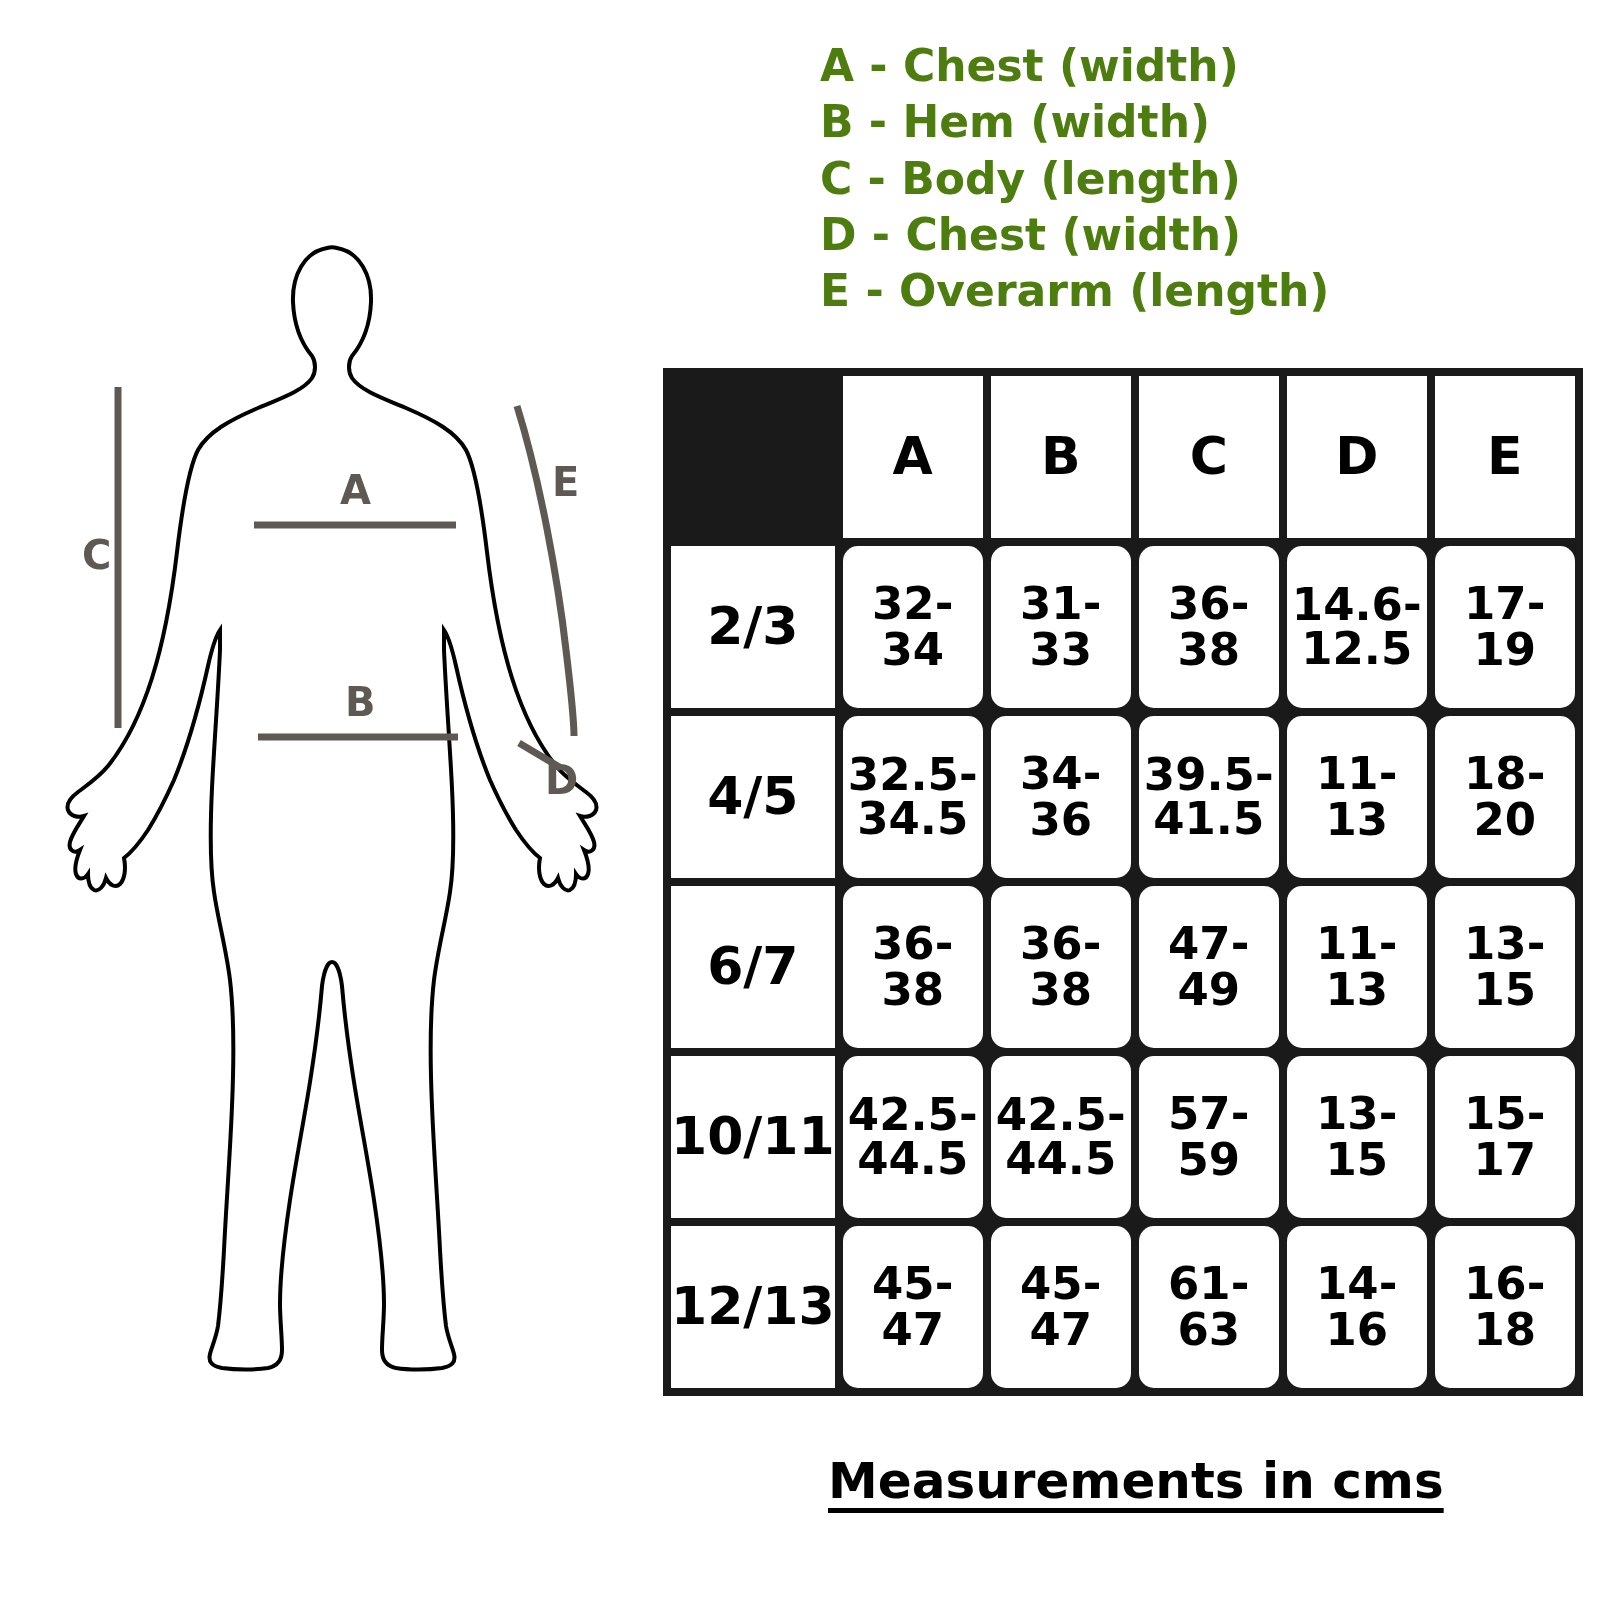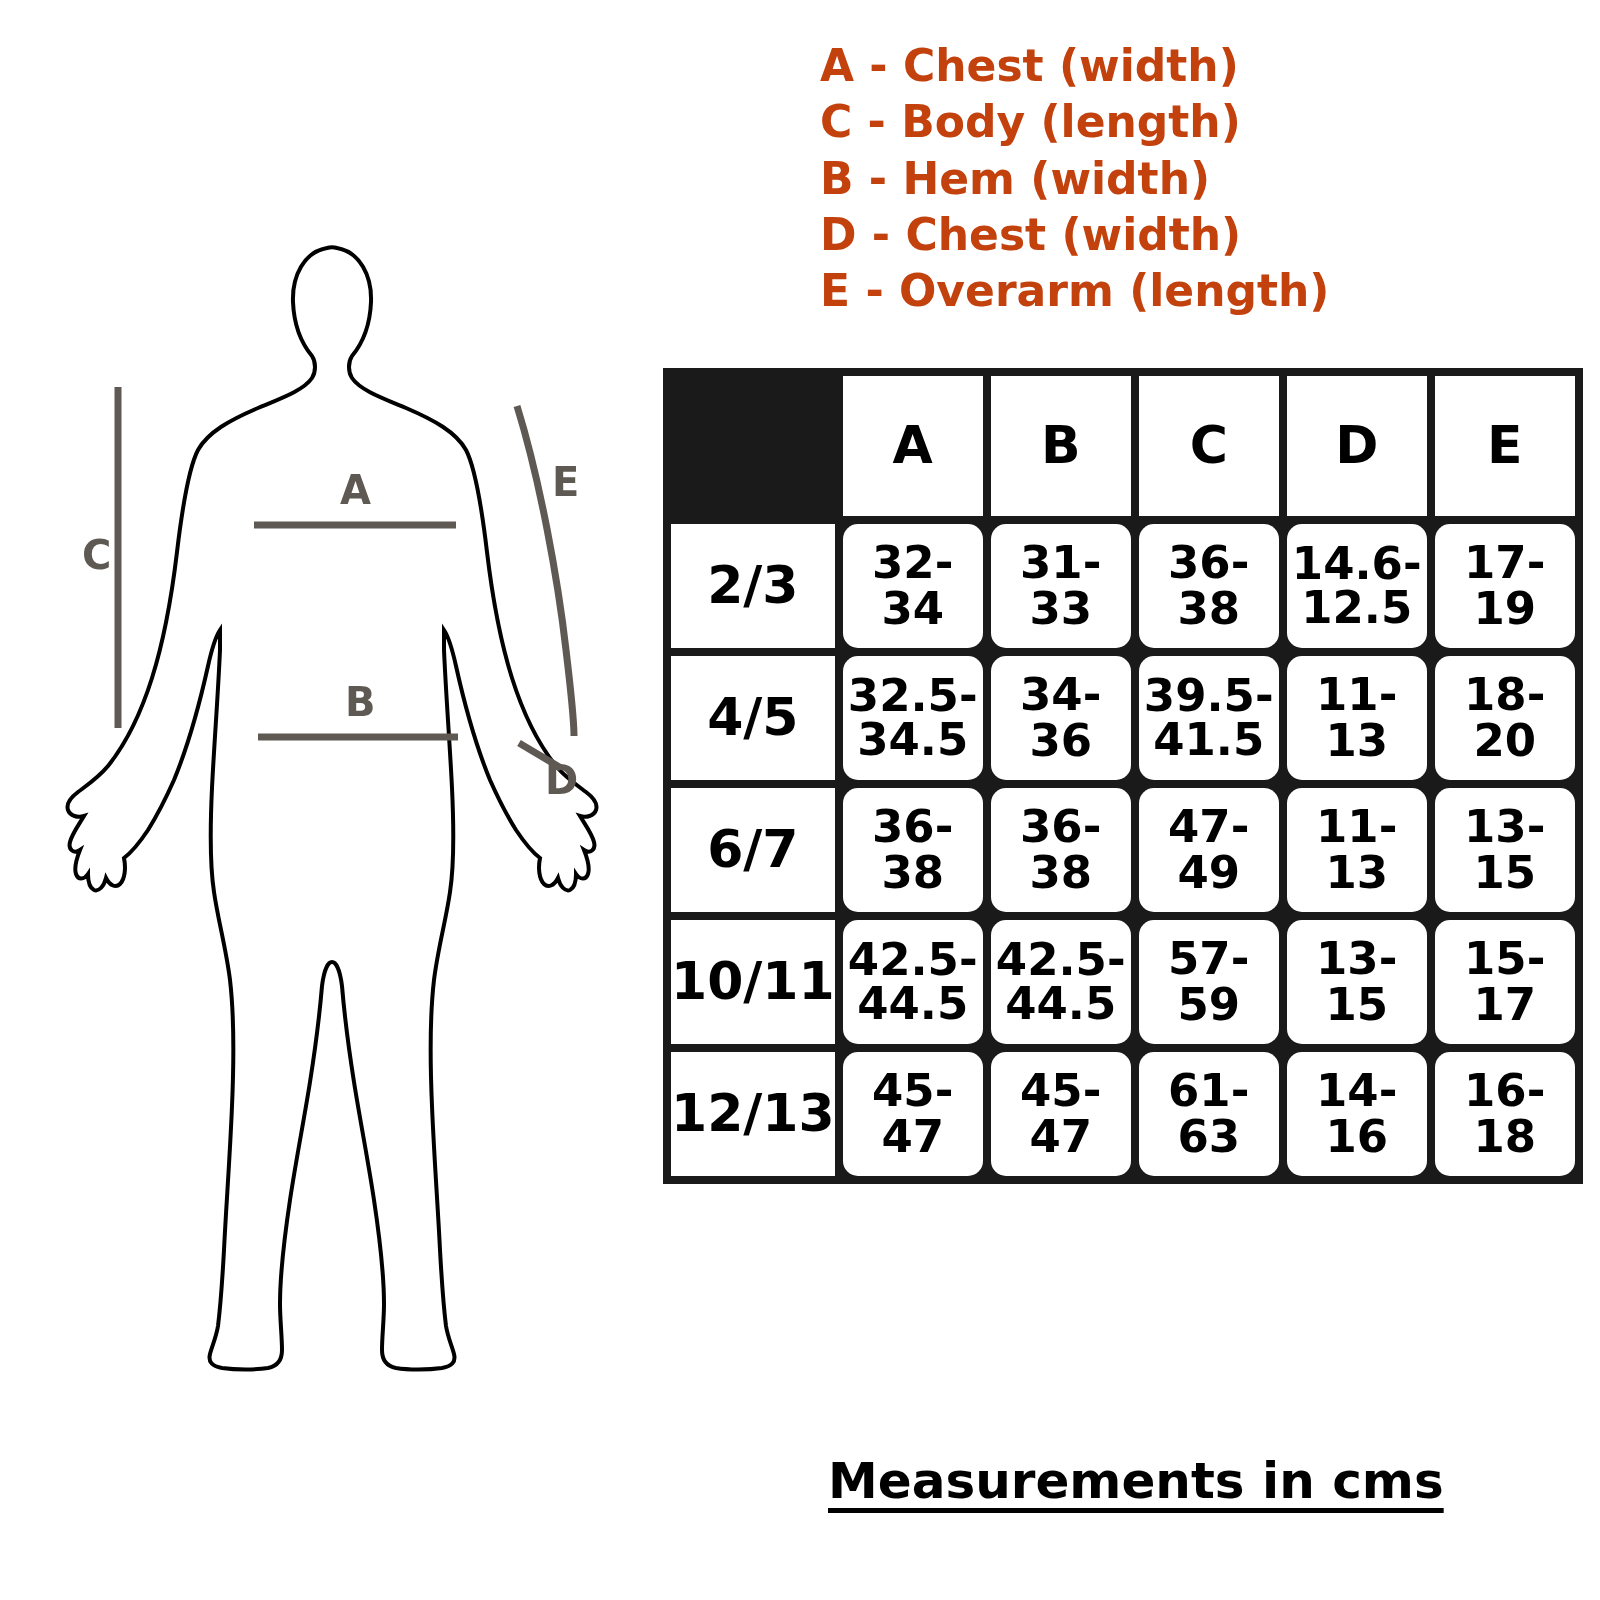--- a/index.html
+++ b/index.html
@@ -43,21 +43,21 @@
     position: absolute;
     left: 820px;
     top: 38px;
     width: 700px;
   }
   .legend-line {
     font-family: "DejaVu Sans", sans-serif;
     font-weight: bold;
     font-size: 44px;
     line-height: 1.28;
-    color: #c2410c;
+    color: #4d7c0f;
     white-space: nowrap;
   }
 
   
   #size-table {
     position: absolute;
     left: 663px;
     top: 368px;
     border-collapse: separate;
     border-spacing: 8px;
@@ -67,21 +67,21 @@
   #size-table td, #size-table th {
     background: #ffffff;
     text-align: center;
     vertical-align: middle;
     font-family: "DejaVu Sans", sans-serif;
     font-weight: bold;
     font-size: 46px;
     color: #000000;
     padding: 0;
     width: 140px;
-    height: 124px;
+    height: 162px;
     line-height: 1.02;
   }
   #size-table td.corner-cell,
   #size-table th.corner-cell {
     background: transparent;
   }
   #size-table th.col-head {
     font-size: 52px;
     height: 140px;
   }
@@ -216,22 +216,22 @@
 
   <span class="meas-label" style="left:300px; top:290px;">A</span>
   <span class="meas-label" style="left:305px; top:502px;">B</span>
   <span class="meas-label" style="left:42px; top:355px;">C</span>
   <span class="meas-label" style="left:505px; top:580px;">D</span>
   <span class="meas-label" style="left:512px; top:282px;">E</span>
 </div>
 
 <div id="legend">
   <div class="legend-line">A - Chest (width)</div>
+  <div class="legend-line">B - Hem (width)</div>
   <div class="legend-line">C - Body (length)</div>
-  <div class="legend-line">B - Hem (width)</div>
   <div class="legend-line">D - Chest (width)</div>
   <div class="legend-line">E - Overarm (length)</div>
 </div>
 
 <table id="size-table">
   <thead>
     <tr>
       <th class="corner-cell"></th>
       <th class="col-head">A</th>
       <th class="col-head">B</th>

